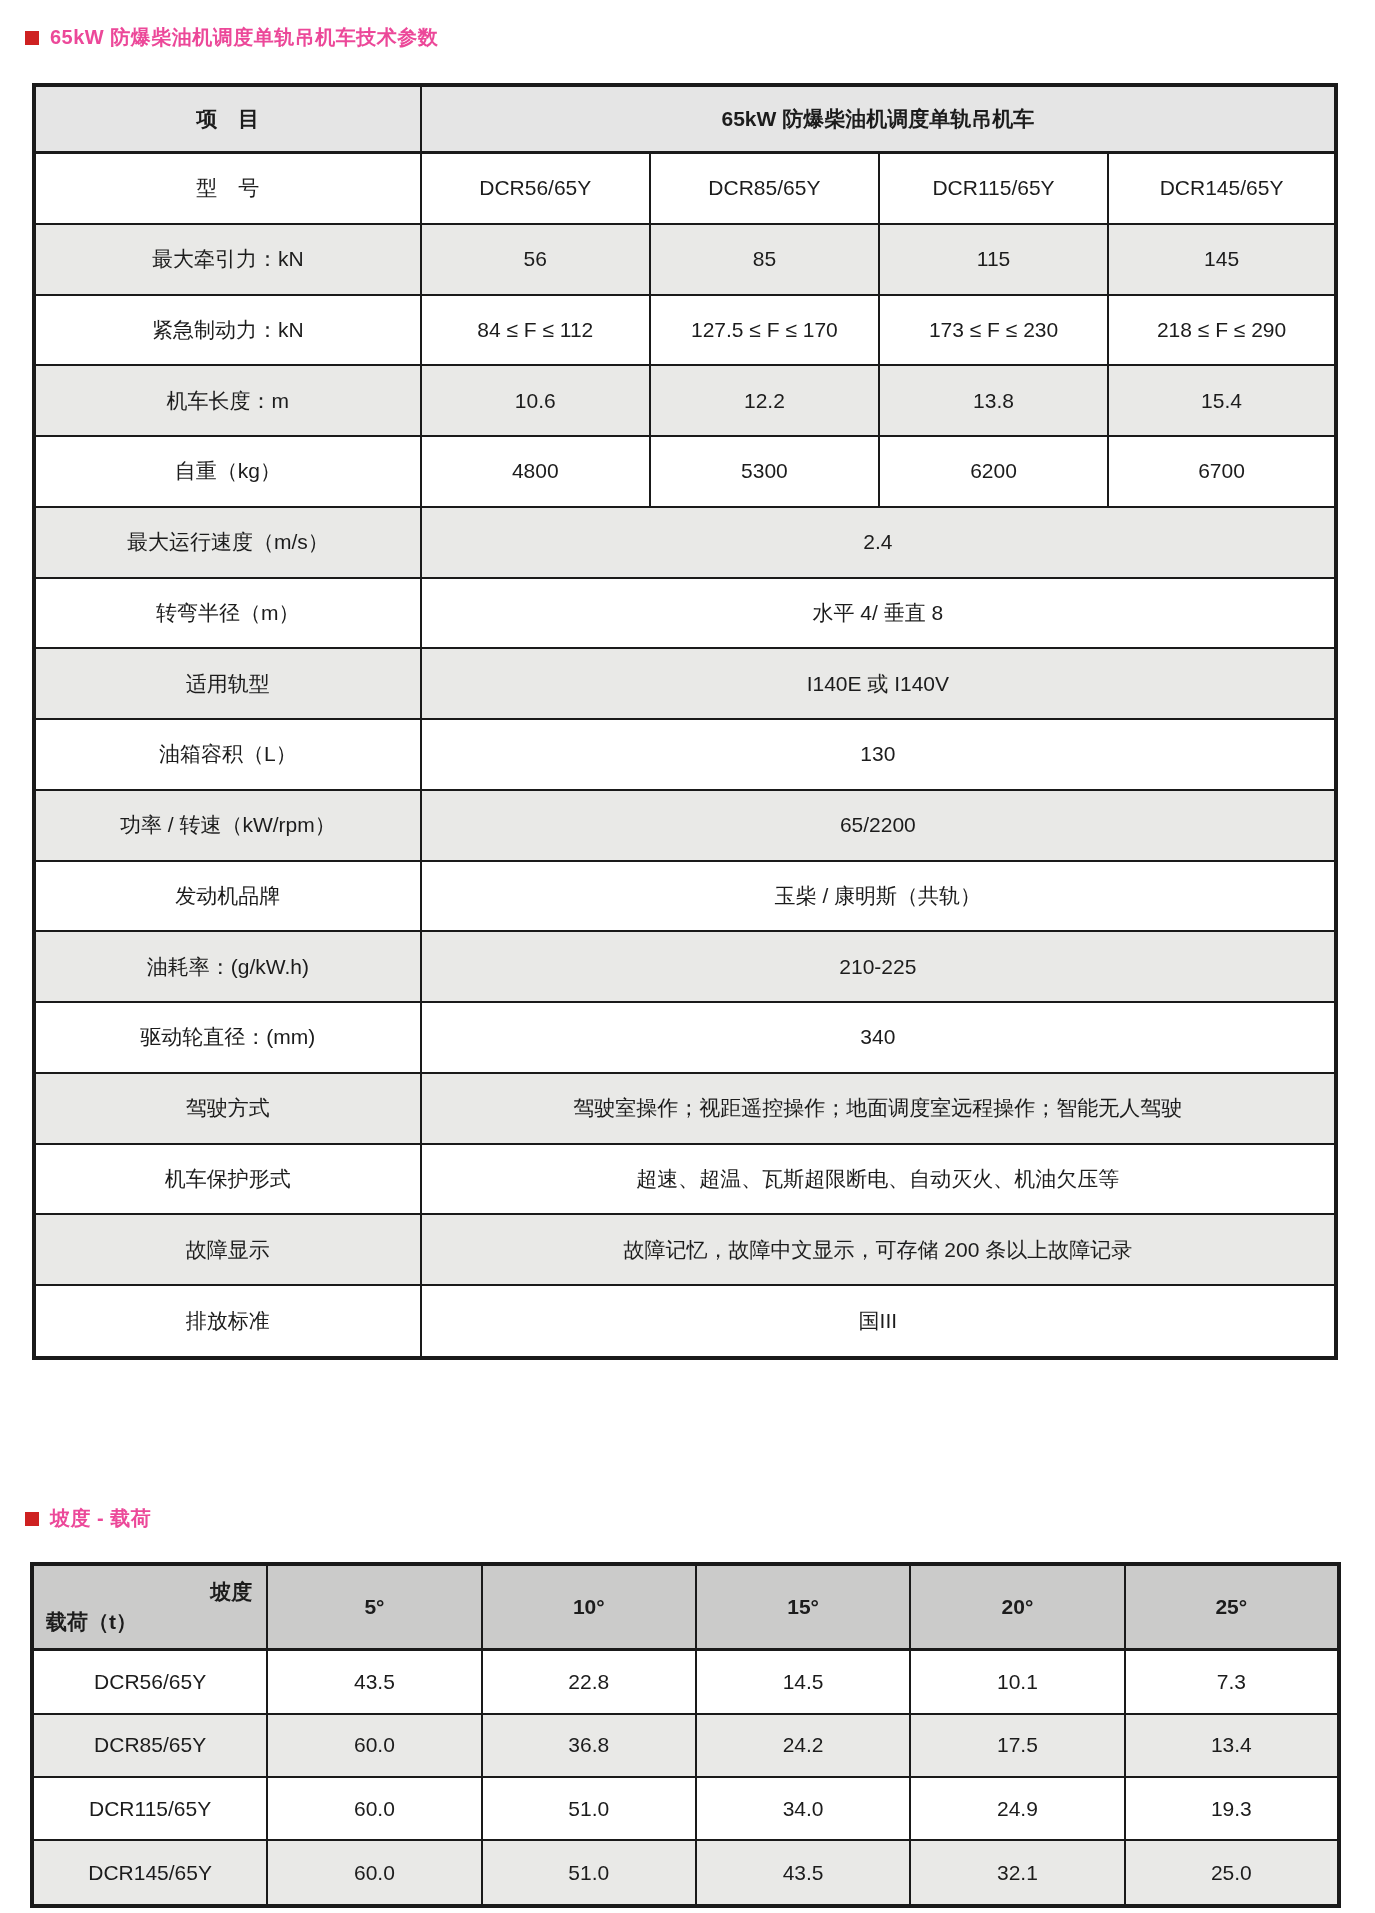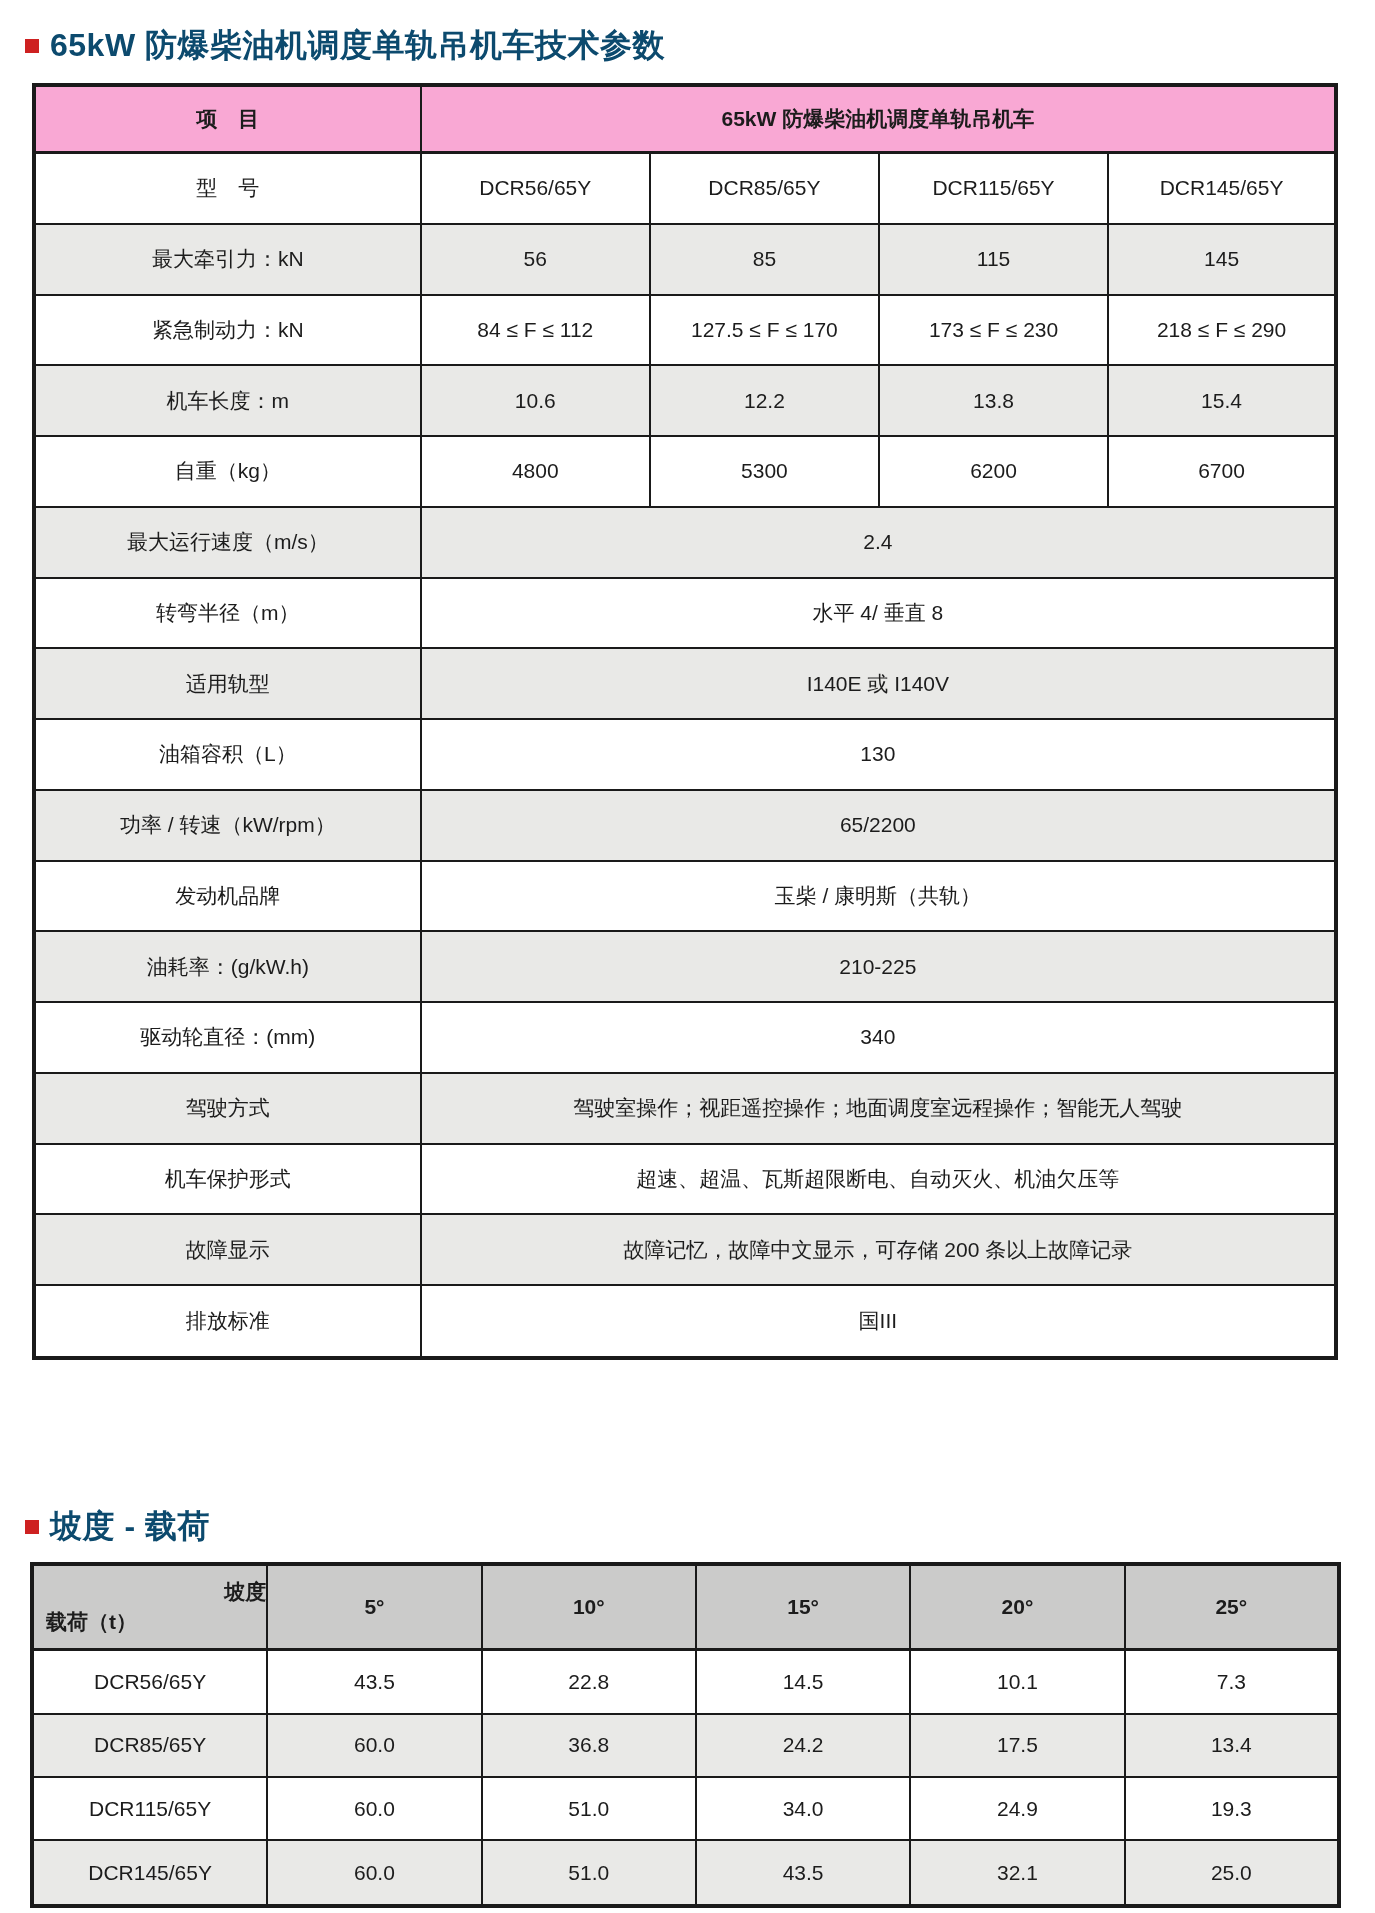--- a/index.html
+++ b/index.html
@@ -1,48 +1,48 @@
 <!DOCTYPE html>
 <html><head>
 <meta charset="utf-8">
 <style>
   * { margin:0; padding:0; box-sizing:border-box; }
   body { background:#ffffff; font-family:"Liberation Sans", sans-serif; color:#1c1c1c; }
   .page { position:relative; width:1375px; height:1913px; background:#ffffff; overflow:hidden; }
 
   .section-title { position:absolute; display:flex; align-items:center; }
   .section-title .bullet { width:14px; height:14px; background:#ce2121; margin-right:11px; flex:0 0 auto; }
-  .section-title .title-text { font-size:32px; font-weight:bold; color:#0c4a6e; letter-spacing:0.5px; }
+  .section-title .title-text { font-size:20px; font-weight:bold; color:#ec4899; letter-spacing:0.5px; }
 
   #title1 { left:25px; top:24px; }
   #title2 { left:25px; top:1505px; }
 
   table { border-collapse:collapse; table-layout:fixed; }
   td { text-align:center; vertical-align:middle; border:2px solid #1a1a1a; font-size:21px; padding:2px 6px; overflow:hidden; }
 
   
   #spec-table { position:absolute; left:32px; top:83px; width:1306px; height:1277px; border:4px solid #1a1a1a; }
   #spec-table thead tr { height:67px; }
-  #spec-table thead td { background:#f9a8d4; font-weight:bold; border-bottom:3px solid #1a1a1a; }
+  #spec-table thead td { background:#e5e5e5; font-weight:bold; border-bottom:3px solid #1a1a1a; }
   #spec-table tbody tr:nth-child(even) td { background:#e9e9e7; }
   #spec-table tbody tr:nth-child(odd) td { background:#ffffff; }
 
   
   #load-table { position:absolute; left:30px; top:1562px; width:1311px; height:346px; border:4px solid #1a1a1a; }
   #load-table thead tr { height:85px; }
   #load-table thead td { background:#cbcbca; font-weight:bold; border-bottom:3px solid #1a1a1a; }
   #load-table tbody tr:nth-child(even) td { background:#e9e9e7; }
   #load-table tbody tr:nth-child(odd) td { background:#ffffff; }
 
   .corner-cell { position:relative; padding:0 !important;
     background-image:linear-gradient(to bottom right,
       rgba(0,0,0,0) calc(50% - 1.6px), #1a1a1a calc(50% - 1.6px),
       #1a1a1a calc(50% + 1.6px), rgba(0,0,0,0) calc(50% + 1.6px));
   }
-  .corner-cell .corner-top { position:absolute; top:12px; right:0; font-weight:bold; }
+  .corner-cell .corner-top { position:absolute; top:12px; right:14px; font-weight:bold; }
   .corner-cell .corner-bottom { position:absolute; bottom:12px; left:12px; font-weight:bold;margin-top:15px; }
 </style>
 </head>
 <body>
 
 <div class="page">
 
   <div class="section-title" id="title1">
     <span class="bullet"></span>
     <span class="title-text">65kW 防爆柴油机调度单轨吊机车技术参数</span>

